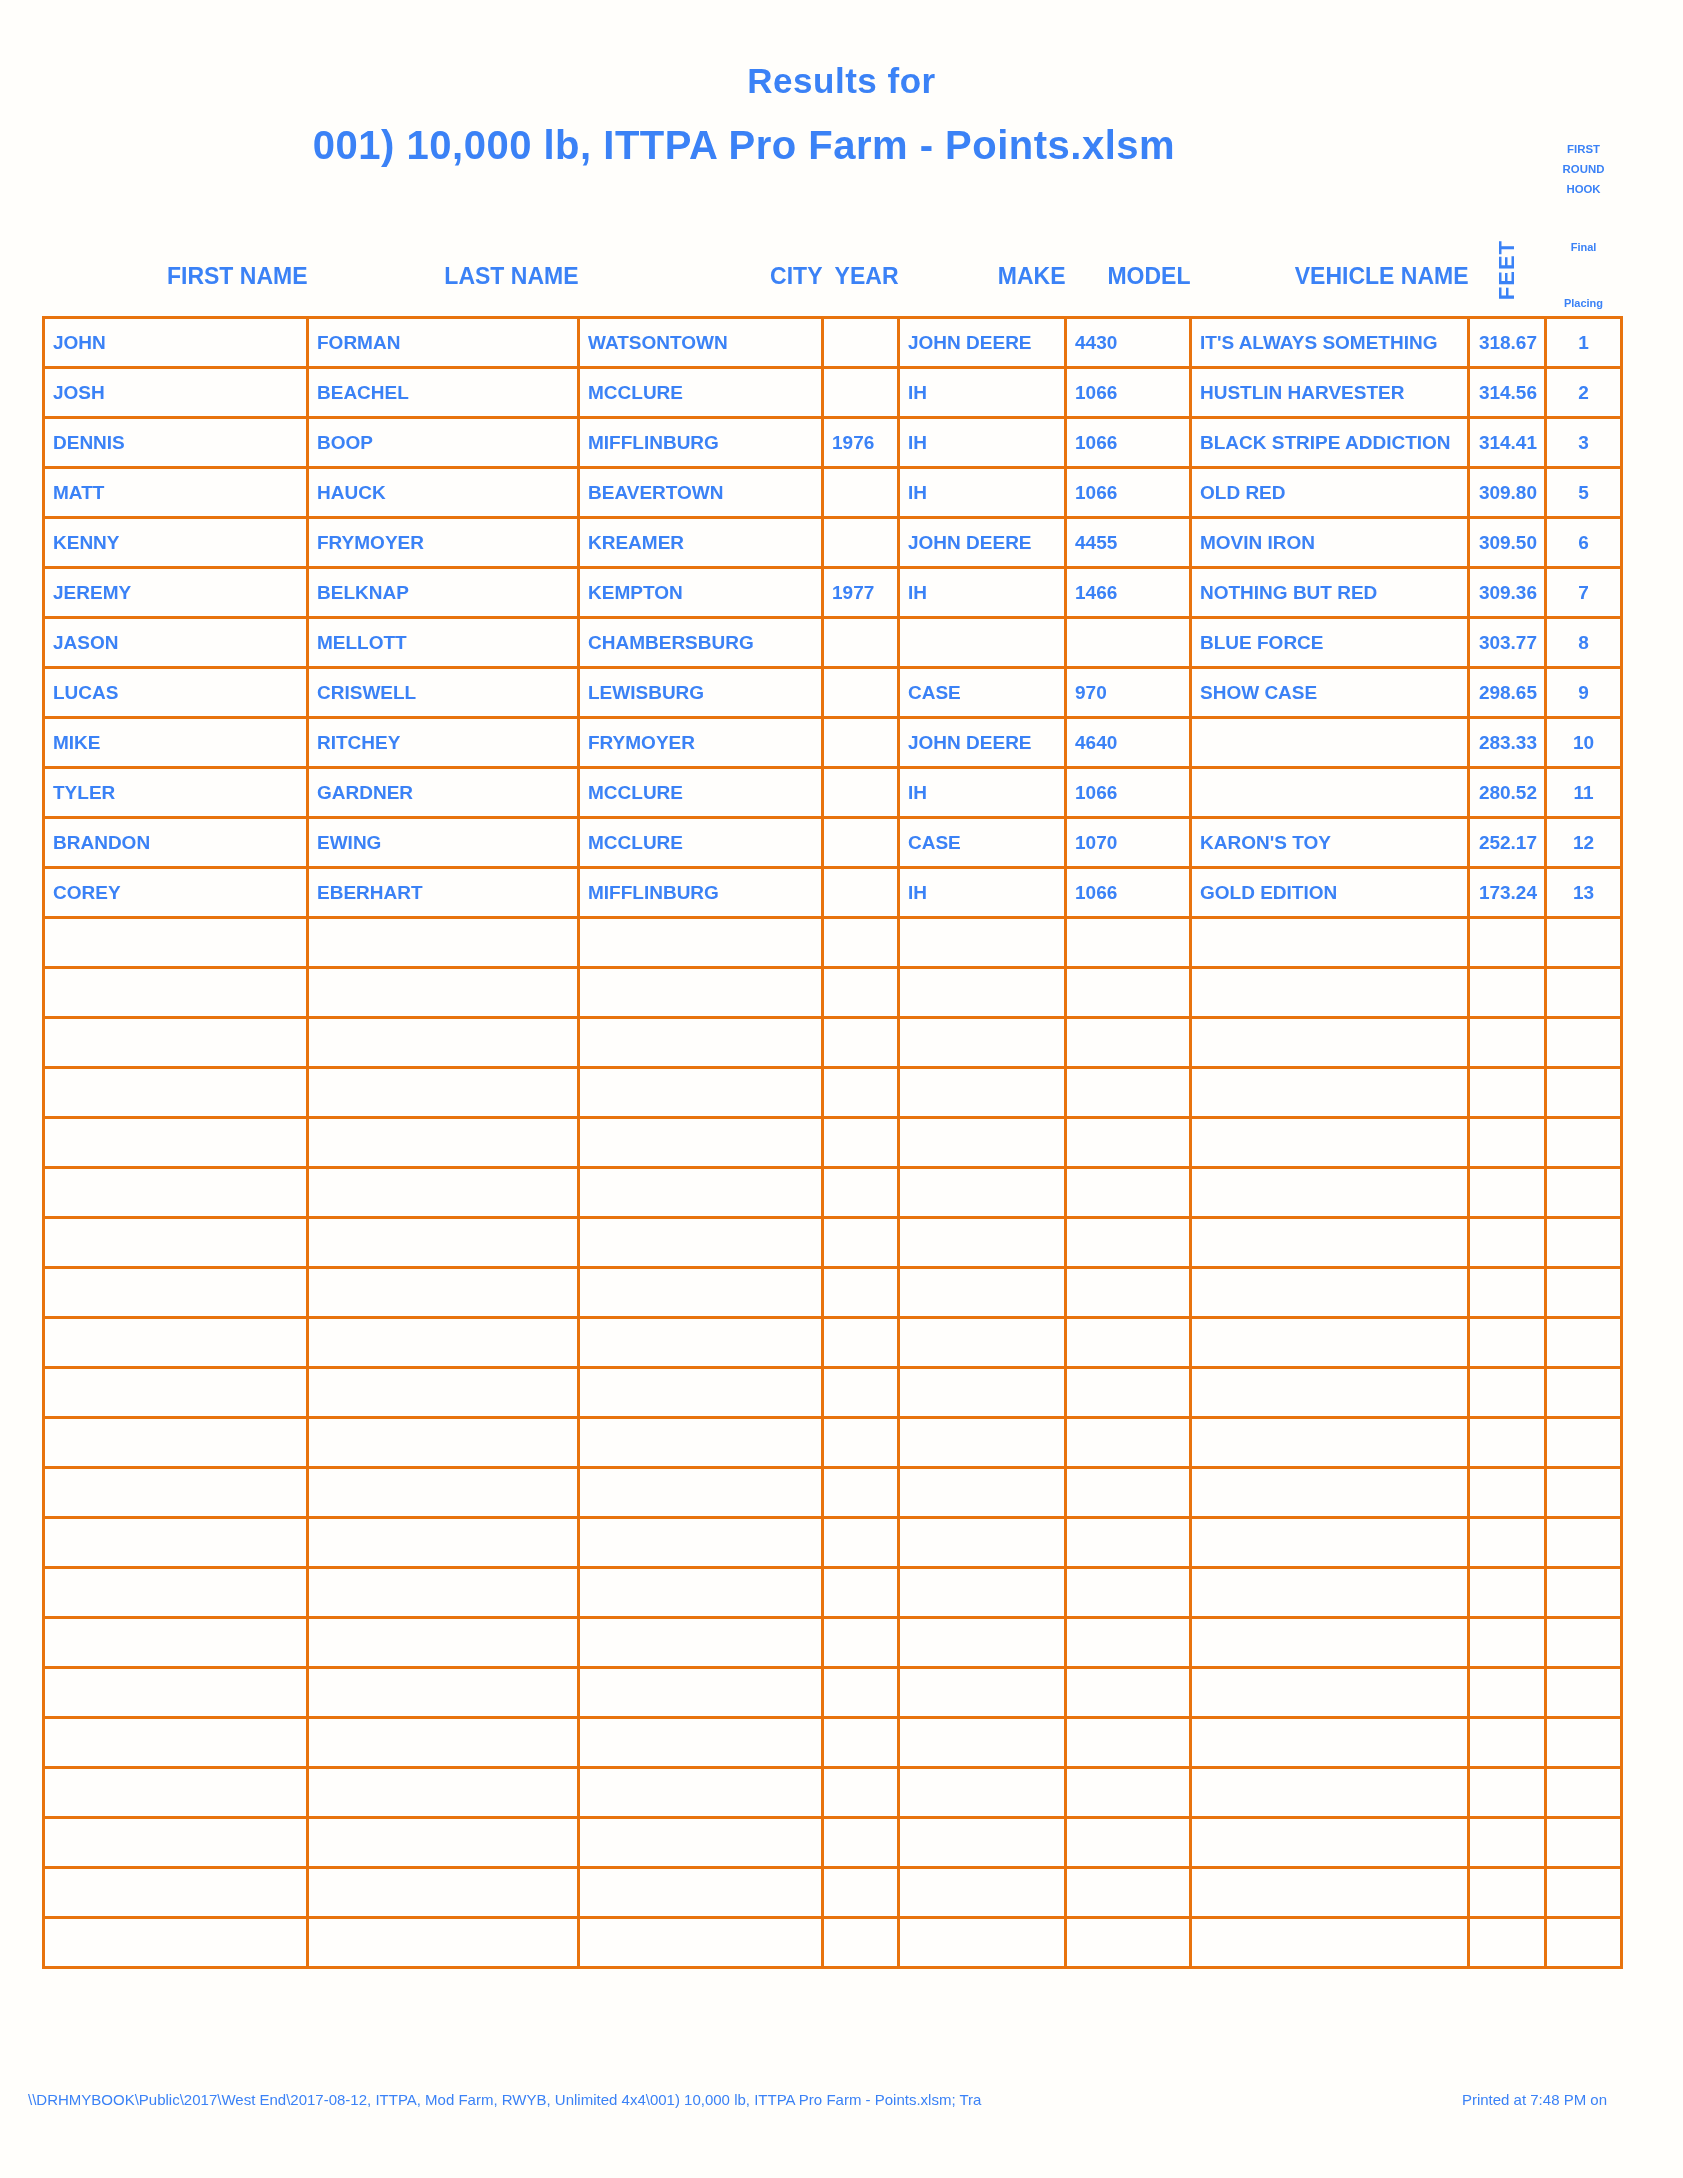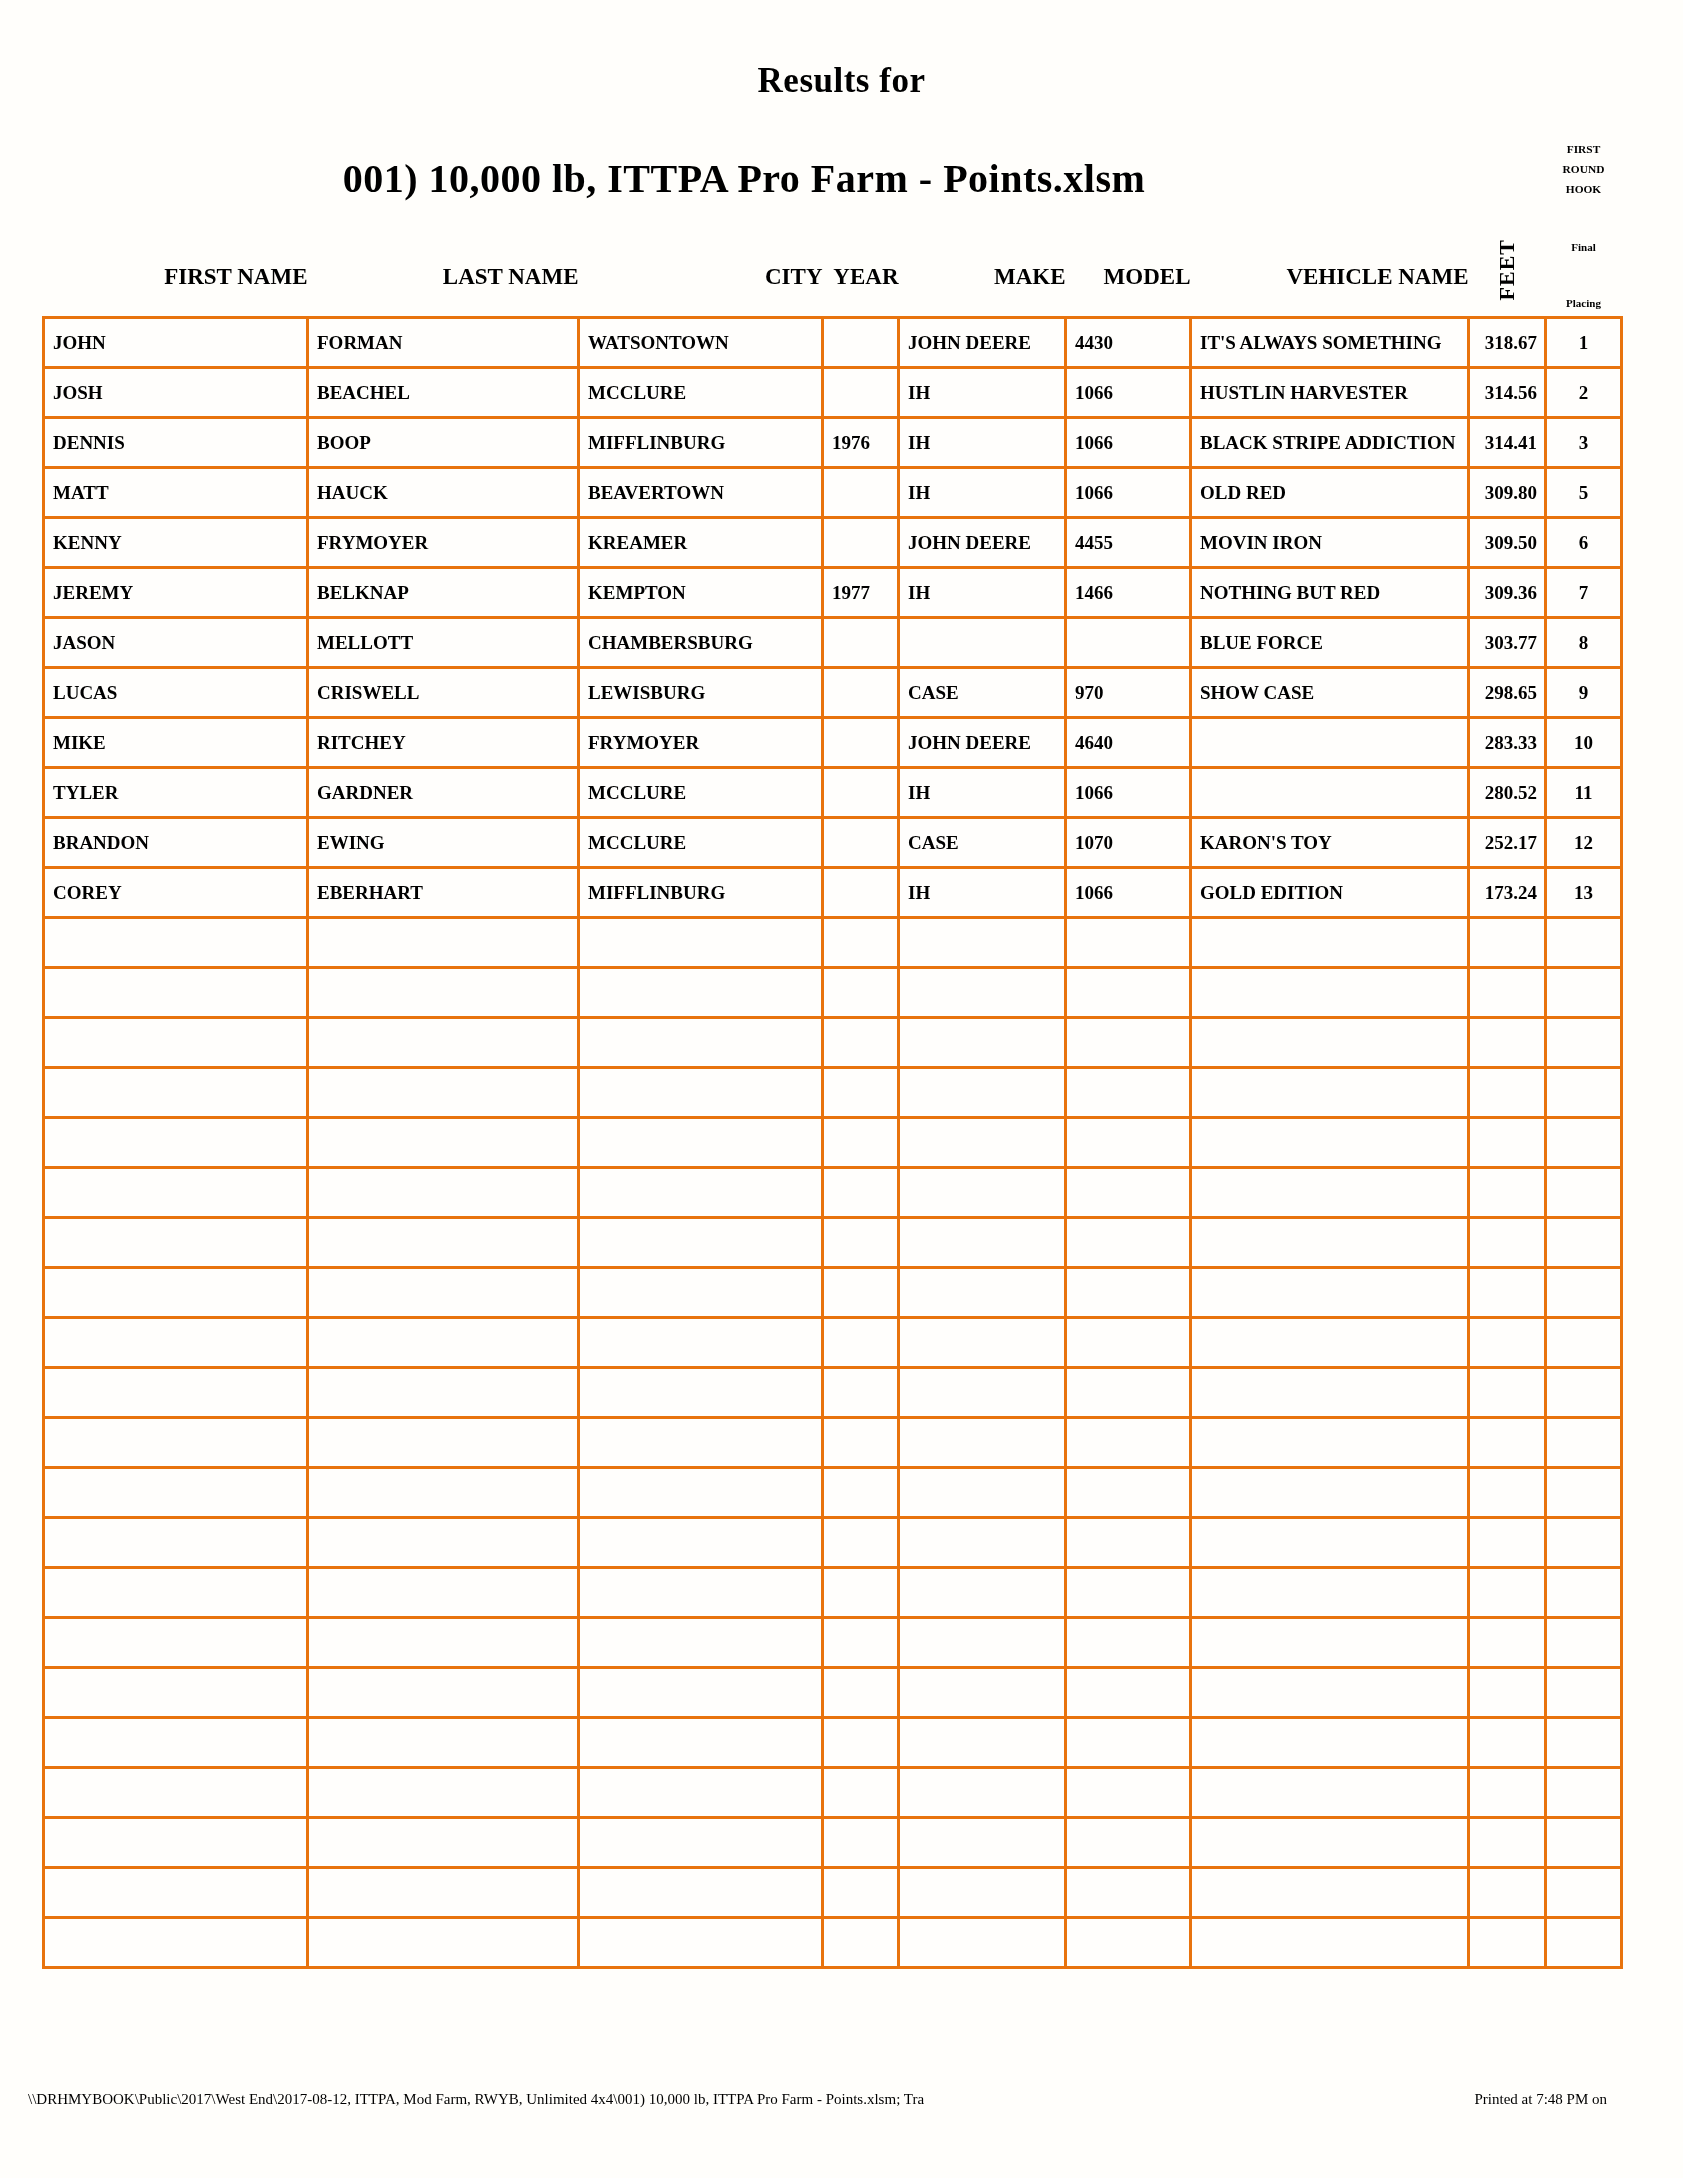--- a/index.html
+++ b/index.html
@@ -1,28 +1,28 @@
 <!DOCTYPE html>
 <html><head>
 <meta charset="utf-8">
 <style>
   html,body { margin:0; padding:0; background:#ffffff; }
   .page {
     position:relative; width:1683px; height:2178px;
     background:#fffefb;
-    font-family:Liberation Serif, serif;
-    color:#000000; overflow:hidden;
+    font-family:Liberation Sans, sans-serif;
+    color:#3b82f6; overflow:hidden;
   }
   .title1 {
     position:absolute; top:61px; left:0; width:1683px;
     text-align:center; font-size:35px; font-weight:bold; letter-spacing:0.5px;
   }
   .title2 {
     position:absolute; top:123px; left:0; width:1488px;
-    text-align:center; font-size:40px; font-weight:bold; letter-spacing:0.5px;margin-top:32px;
+    text-align:center; font-size:40px; font-weight:bold; letter-spacing:0.5px;
   }
   table.results {
     position:absolute; left:42px; top:139px; width:1579px;
     border-collapse:collapse; table-layout:fixed;
   }
   thead tr { height:149px; }
   thead th { border:none; vertical-align:bottom; font-weight:bold; padding:0; }
   th.main { font-size:23px; padding-bottom:26px; text-align:right; }
   th.feet-th { text-align:center; padding-bottom:12px; }
   th.feet-th .vert {

